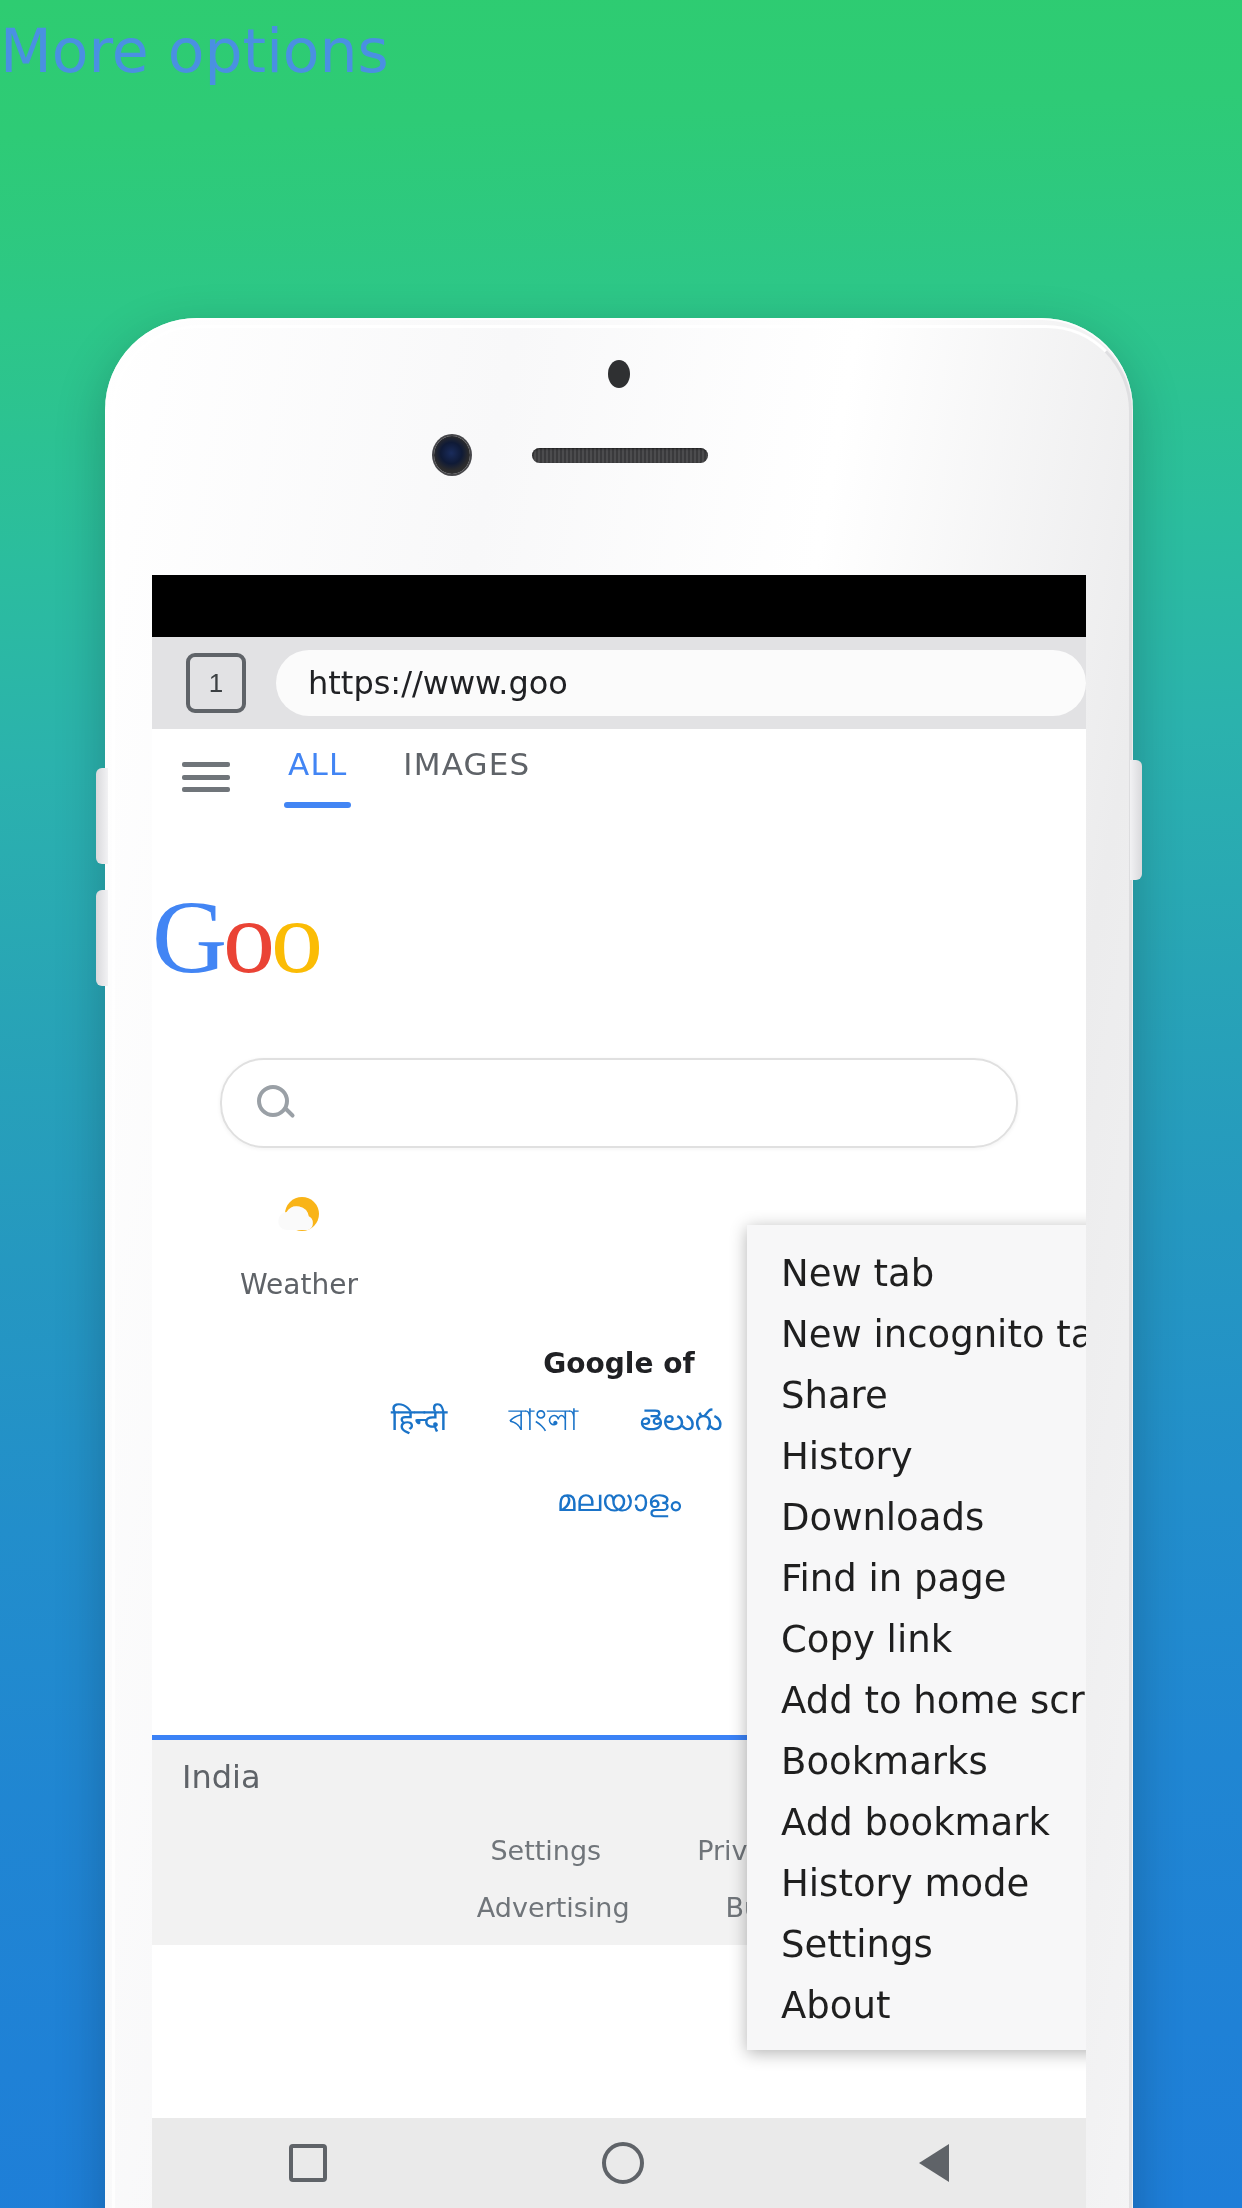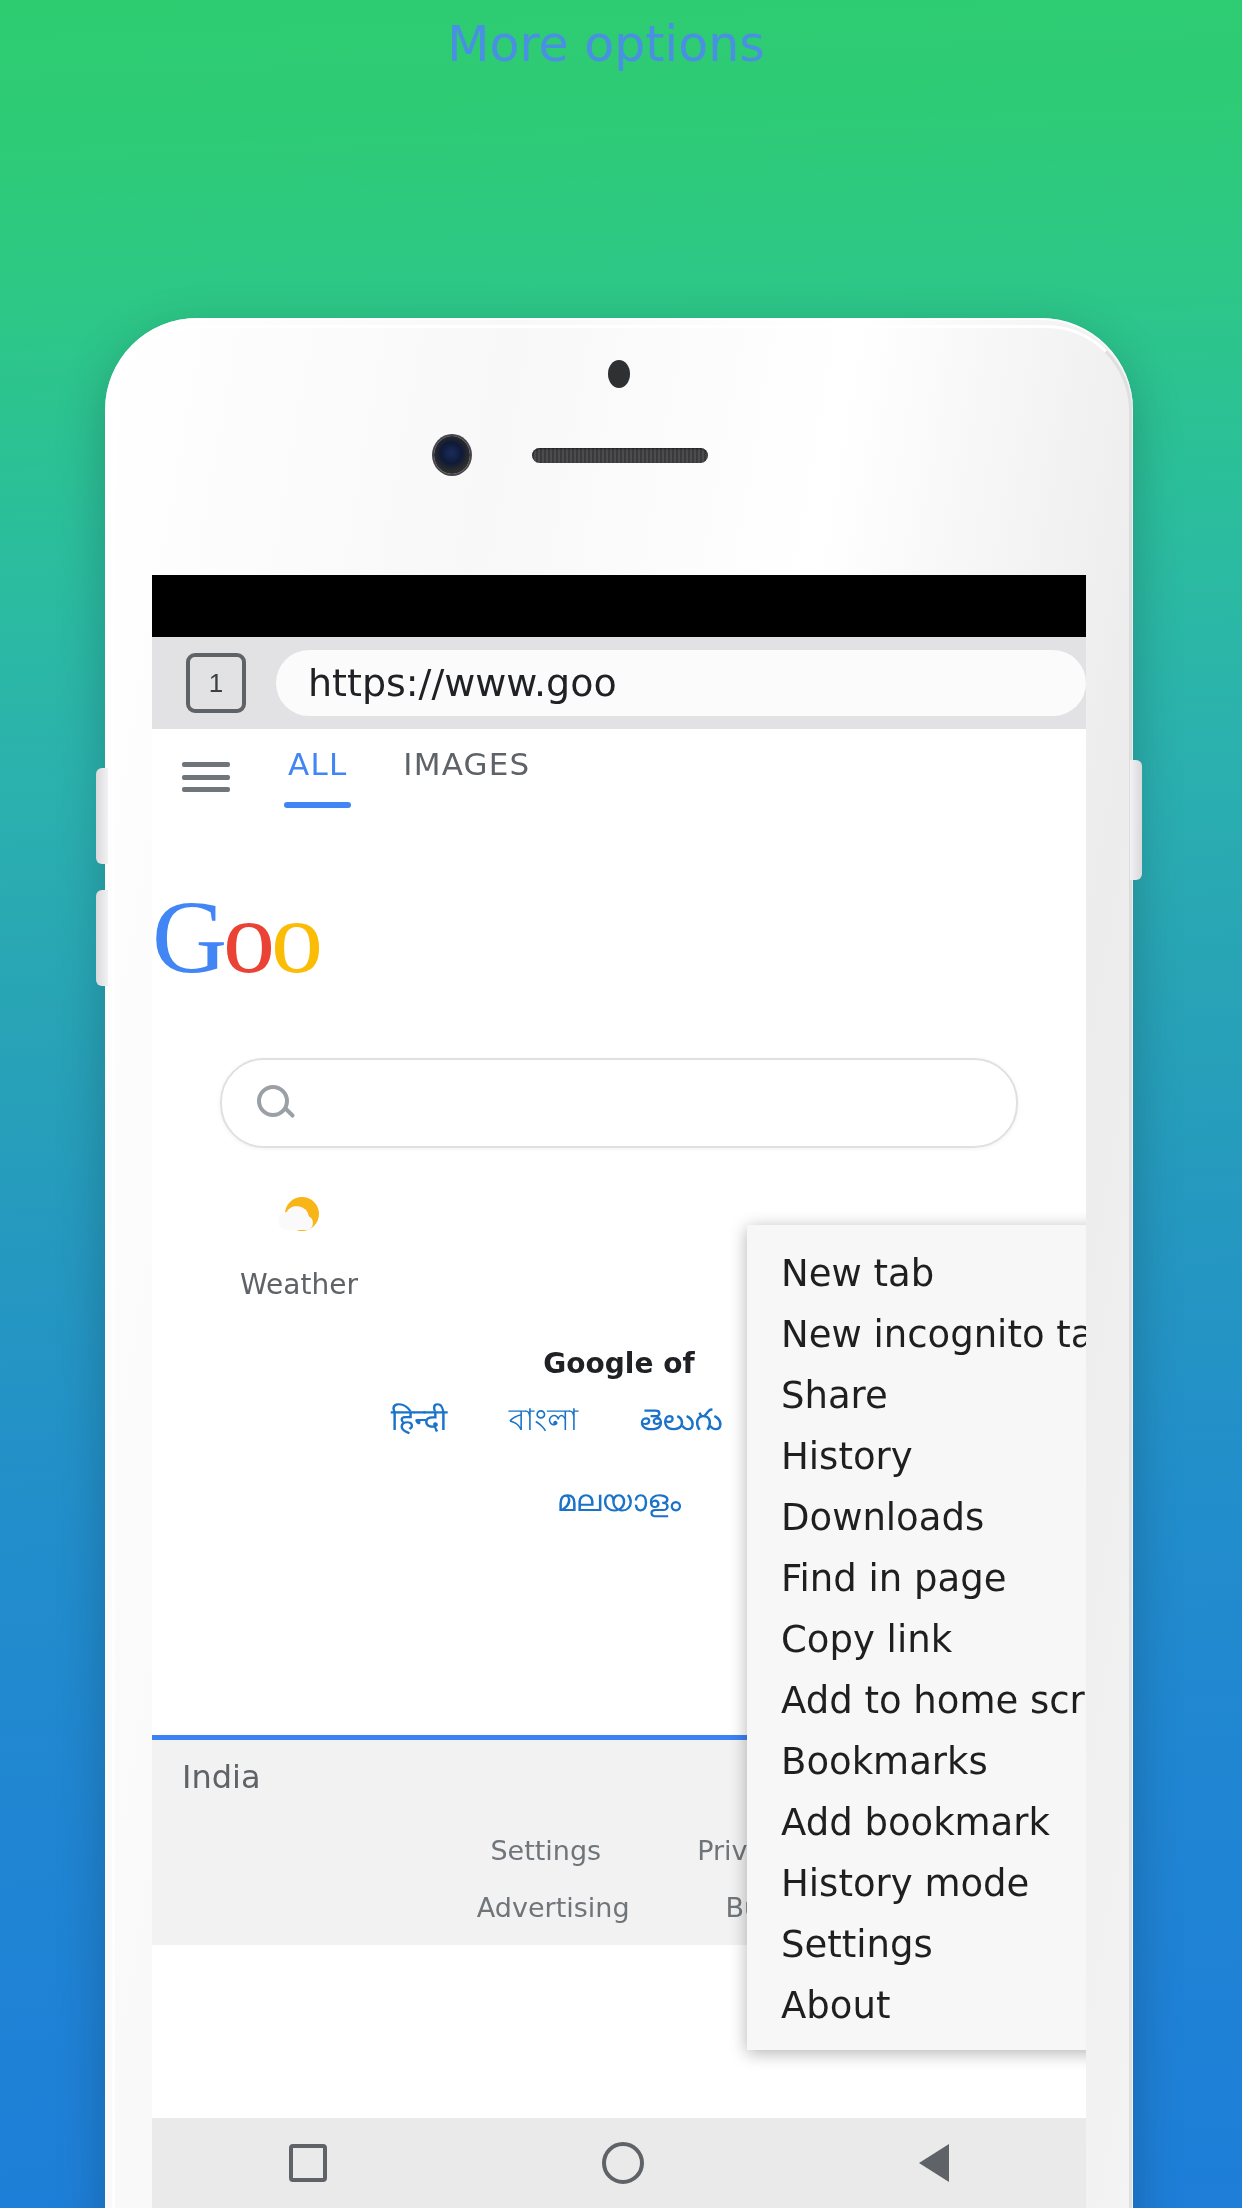--- a/index.html
+++ b/index.html
@@ -4,22 +4,22 @@
 <style>
   html,body{margin:0;padding:0;}
   body{
     width:1242px;height:2208px;overflow:hidden;position:relative;
     font-family:"Liberation Sans", sans-serif;
     background:linear-gradient(178deg,#2ecc71 0%,#2ecb76 6%,#2dc787 14%,#2bbd9e 25%,#2bb2ad 34%,#28a4b6 45%,#2598c0 56%,#228ecb 68%,#2086d2 80%,#1f81d6 92%,#1e7ed8 100%);
   }
 
   
   .page-title{
-    position:absolute;top:16px;left:0;width:1212px;text-align:center;
-    font-size:49px;font-weight:400;color:#4a90e2;letter-spacing:0px;
+    position:absolute;top:16px;left:0;width:1212px;text-align:left;
+    font-size:60px;font-weight:400;color:#4a90e2;letter-spacing:0px;
     font-family:"DejaVu Sans", sans-serif;
   }
 
   
   .phone{
     position:absolute;left:105px;top:318px;width:1028px;height:1950px;
     background:linear-gradient(100deg,#ffffff 0%,#f8f8f9 30%,#ffffff 55%,#ececed 80%,#f4f4f5 100%);
     border-radius:92px 92px 0 0;
     box-shadow:0 16px 50px rgba(0,0,0,.22), 0 2px 0 rgba(255,255,255,.8) inset;
   }
@@ -66,21 +66,21 @@
     height:92px;background:#e2e2e4;display:flex;align-items:center;padding:0 0 0 34px;
   }
   .tab-counter{
     width:52px;height:52px;border:4px solid #5f6368;border-radius:9px;
     display:flex;align-items:center;justify-content:center;
     font-size:26px;color:#3c4043;font-weight:500;flex:0 0 auto;
   }
   .url-pill{
     margin-left:30px;height:66px;flex:1 1 auto;background:#fbfbfb;border-radius:34px;
     display:flex;align-items:center;padding-left:32px;overflow:hidden;white-space:nowrap;
-    font-size:38px;color:#202124;font-family:"DejaVu Sans", sans-serif;
+    font-size:32px;color:#202124;font-family:"DejaVu Sans", sans-serif;
   }
 
   
   .g-page{background:#fff;height:1311px;position:relative;}
   .g-tabs{display:flex;align-items:center;height:96px;padding-left:30px;}
   .hamburger{width:48px;height:30px;display:flex;flex-direction:column;justify-content:space-between;margin-right:58px;}
   .hamburger i{display:block;height:5px;background:#70757a;border-radius:2px;}
   .g-tab{
     font-size:31px;color:#5f6368;letter-spacing:1.2px;margin-right:56px;position:relative;
     padding-bottom:26px;font-family:"DejaVu Sans", sans-serif;

